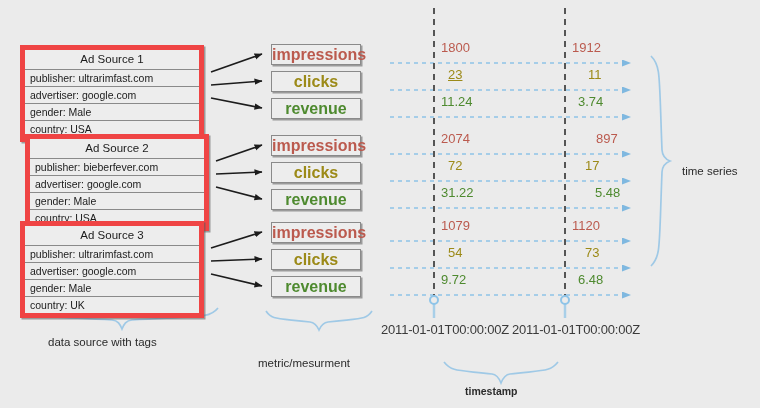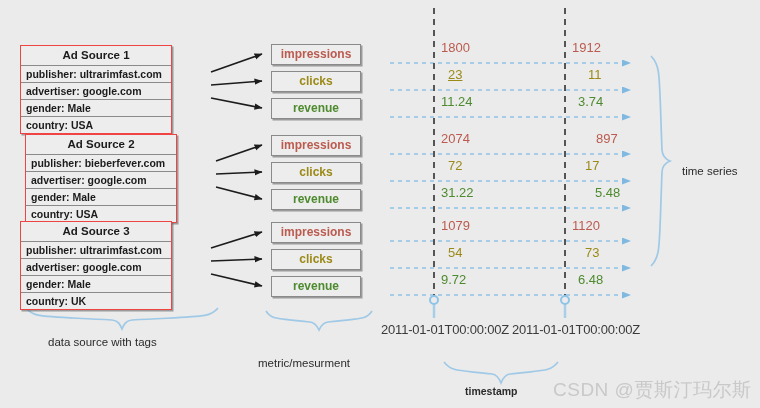--- a/index.html
+++ b/index.html
@@ -22,26 +22,25 @@
     position: absolute;
     left: 0; top: 0;
     width: 760px;
     height: 408px;
     pointer-events: none;
   }
 
   
   .source-box {
     position: absolute;
-    width: 152px;
-    border: 1px solid #ef4444;
+    width: 184px;
+    border: 5px solid #ef4444;
     background: #ededed;
     box-shadow: 1.5px 1.5px 0 rgba(90,90,90,0.55);
     box-sizing: border-box;
-    font-weight: bold;
   }
   .source-title {
     text-align: center;
     font-size: 11.5px;
     color: #1b1b1b;
     padding: 3px 0 3px;
     border-bottom: 1px solid #8a8a8a;
     background: #ededed;
     line-height: 13px;
   }
@@ -59,21 +58,21 @@
   
   .metric-box {
     position: absolute;
     width: 90px;
     height: 21px;
     border: 1px solid #8a8a8a;
     background: #ededed;
     box-shadow: 1.5px 1.5px 0 rgba(90,90,90,0.55);
     box-sizing: border-box;
     text-align: center;
-    font-size: 12px;
+    font-size: 16px;
     font-weight: bold;
     line-height: 19px;
   }
 
   
   .value {
     position: absolute;
     font-size: 13px;
     white-space: nowrap;
     line-height: 14px;
@@ -236,15 +235,14 @@
   <div class="value v-revenue" style="left:578px; top:273px;">6.48</div>
 
   <div class="timestamp-label" style="left:381px; top:322px;">2011-01-01T00:00:00Z</div>
   <div class="timestamp-label" style="left:512px; top:322px;">2011-01-01T00:00:00Z</div>
 
   <div class="caption" style="left:48px; top:336px;">data source with tags</div>
   <div class="caption" style="left:258px; top:357px;">metric/mesurment</div>
   <div class="caption caption-bold" style="left:447px; top:385px;padding-left:18px;">timestamp</div>
   <div class="caption" style="left:682px; top:165px;">time series</div>
 
-  <div class="watermark" style="left:553px; top:377px;">CSDN @贾斯汀玛尔斯</div>
 
 </div>
 
 </body></html>

